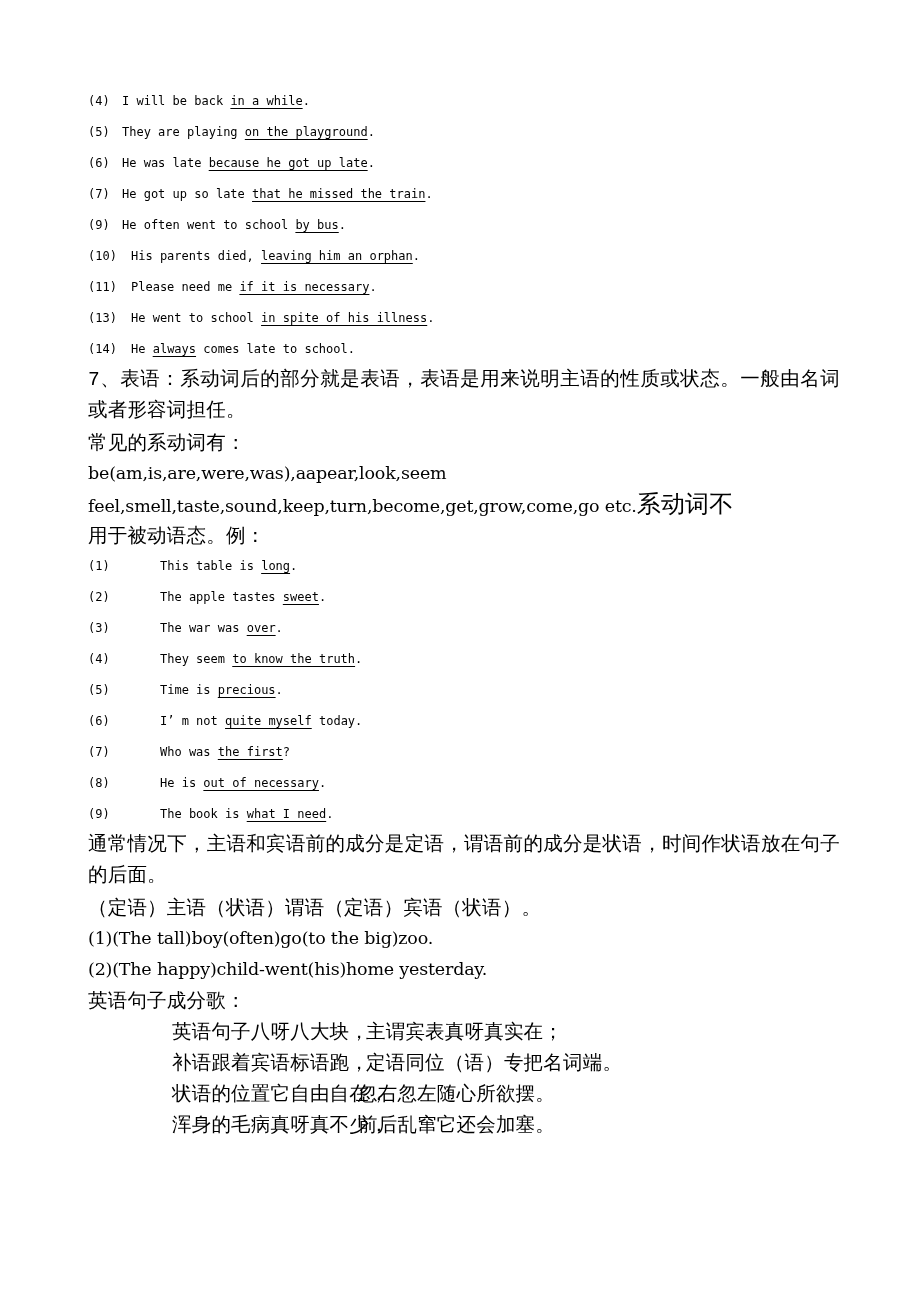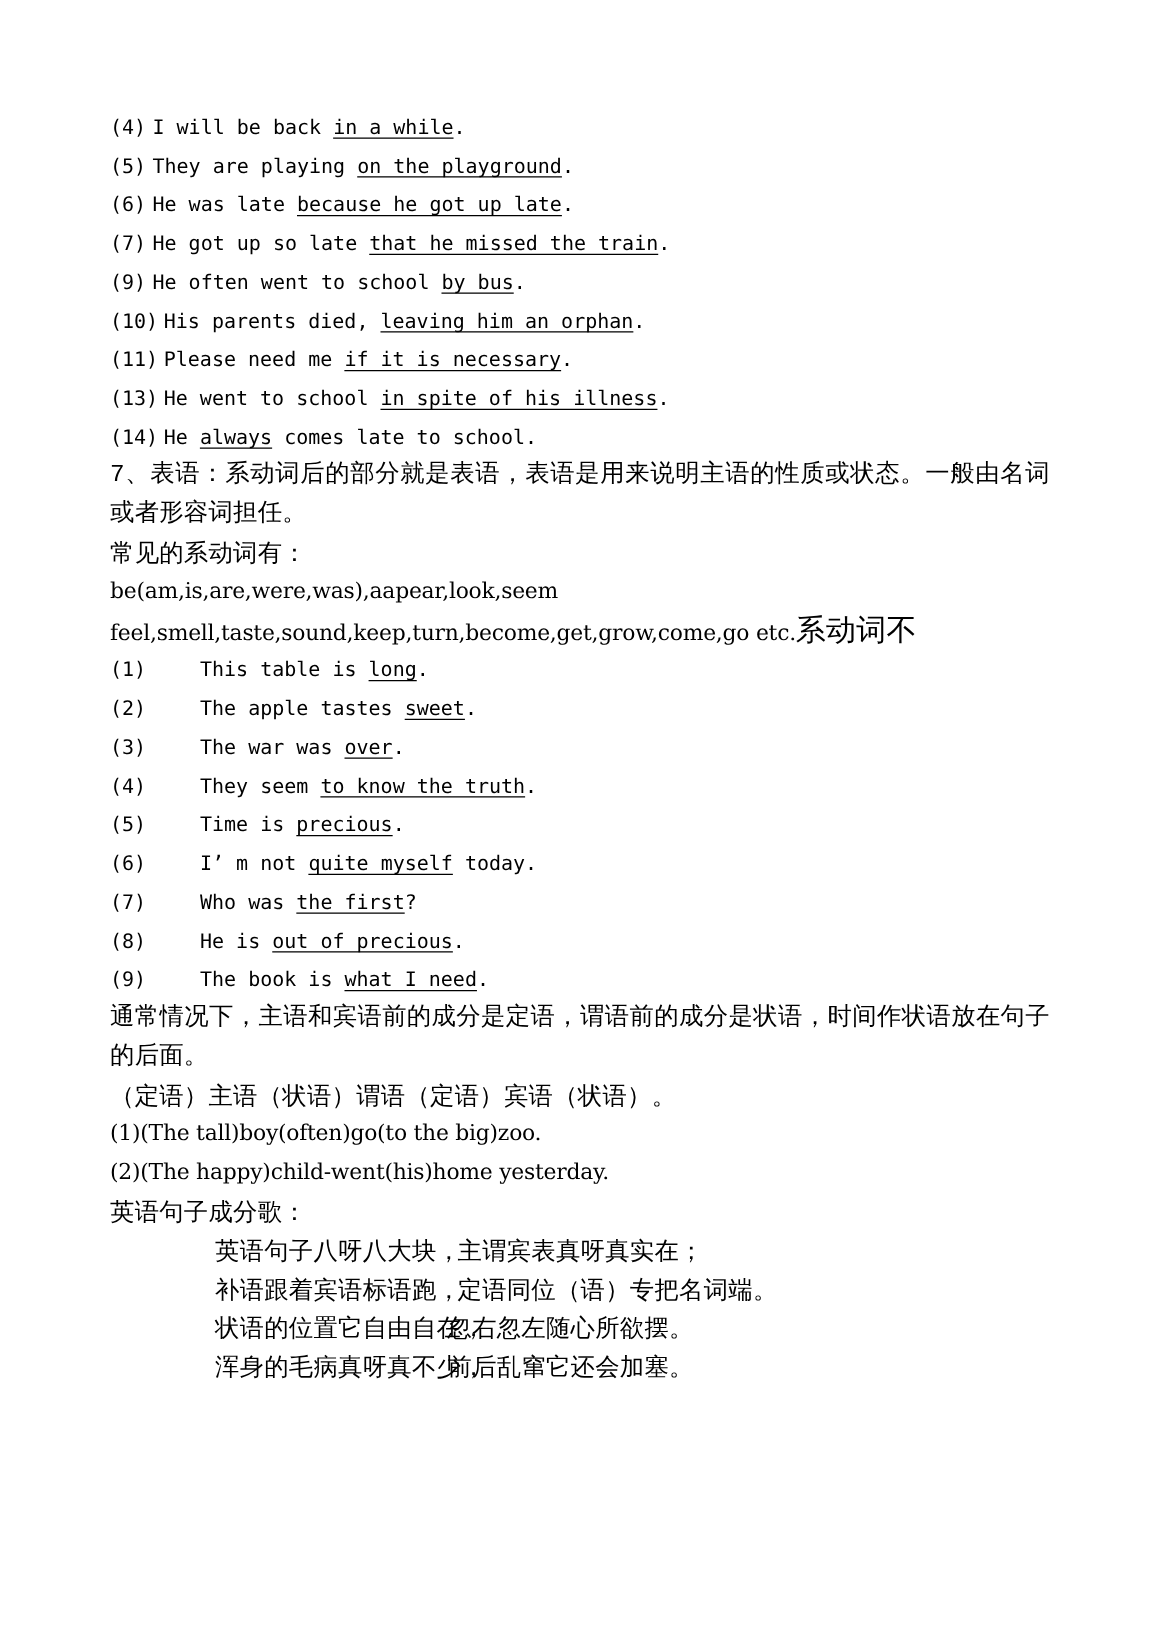--- a/index.html
+++ b/index.html
@@ -25,21 +25,21 @@
   
   .line {
     height: 31px;
     line-height: 31px;
     white-space: nowrap;
   }
 
   
   .en {
     font-family: "DejaVu Sans Mono", "Liberation Mono", monospace;
-    font-size: 16px;
+    font-size: 12px;
     letter-spacing: 0px;
   }
   .en .num {
     display: inline-block;
   }
   .en .num.w3 { width: 34px; }   
   .en .num.w4 { width: 43px; }   
   .en .num.wide { width: 72px; } 
 
   .u {
@@ -135,20 +135,21 @@
   <div class="cn-wrap">7、表语：系动词后的部分就是表语，表语是用来说明主语的性质或状态。一般由名词或者形容词担任。</div>
 
   <div class="line cn">常见的系动词有：</div>
 
   <div class="line mixen">be(am,is,are,were,was),aapear,look,seem</div>
 
   <div class="line mixen">
     <span>feel,smell,taste,sound,keep,turn,become,get,grow,come,go etc.</span><span class="cnpart">系动词不</span>
   </div>
 
+  <div class="line cn">用于被动语态。例：</div>
 
   <div>
 
     <div class="line en">
       <span class="num wide">(1)</span><span>This table is </span><span class="u">long</span><span>.</span>
     </div>
 
     <div class="line en">
       <span class="num wide">(2)</span><span>The apple tastes </span><span class="u">sweet</span><span>.</span>
     </div>
@@ -167,21 +168,21 @@
 
     <div class="line en">
       <span class="num wide">(6)</span><span>I’ m not </span><span class="u">quite myself</span><span> today.</span>
     </div>
 
     <div class="line en">
       <span class="num wide">(7)</span><span>Who was </span><span class="u">the first</span><span>?</span>
     </div>
 
     <div class="line en">
-      <span class="num wide">(8)</span><span>He is </span><span class="u">out of precious</span><span>.</span>
+      <span class="num wide">(8)</span><span>He is </span><span class="u">out of necessary</span><span>.</span>
     </div>
 
     <div class="line en">
       <span class="num wide">(9)</span><span>The book is </span><span class="u">what I need</span><span>.</span>
     </div>
 
   </div>
 
   <div class="cn-wrap">通常情况下，主语和宾语前的成分是定语，谓语前的成分是状语，时间作状语放在句子的后面。</div>
 

